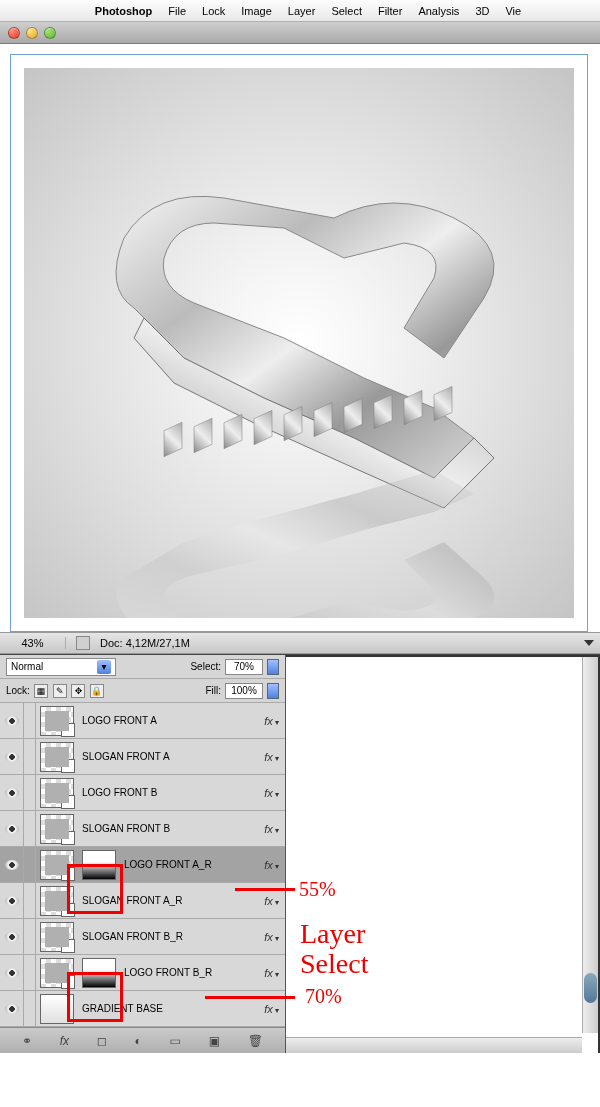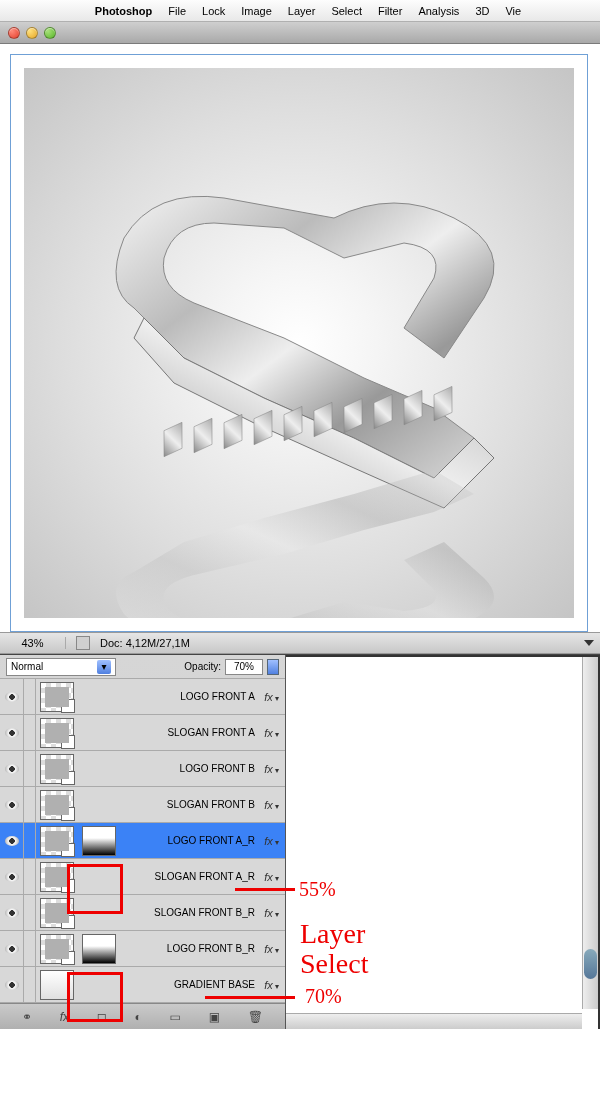--- a/index.html
+++ b/index.html
@@ -42,31 +42,31 @@
 
 .blend-row, .lock-row { height: 24px; display: flex; align-items: center; padding: 0 6px; gap: 4px; border-bottom: 1px solid #aaa; font-size: 10px; }
 .blend-sel { width: 110px; height: 18px; background: #fff; border: 1px solid #888; display: inline-flex; align-items: center; justify-content: space-between; padding: 0 4px; }
 .blend-sel .arr { width: 14px; height: 14px; background: linear-gradient(#a0c0ff,#5080e0); border-radius: 2px; display:flex; align-items:center; justify-content:center; }
 .val-box { width: 38px; height: 16px; background: #fff; border: 1px solid #888; display:inline-flex; align-items:center; justify-content:center; }
 .mini-arr { width: 12px; height: 16px; background: linear-gradient(#a0c0ff,#5080e0); border:1px solid #567; }
 .lock-row .icons span { display: inline-block; width: 14px; height: 14px; border: 1px solid #888; margin-right: 2px; background:#eee; font-size:9px; text-align:center; line-height:12px; }
 
 .layers-list { background: #d8d8d8; max-height: 400px; }
 .layer { height: 36px; border-bottom: 1px solid #aaa; display: flex; align-items: center; position: relative; }
-.layer.sel { background: #3b82f6; }
+.layer.sel { background: #a3a3a3; }
 .layer .vis { width: 24px; height: 100%; border-right: 1px solid #aaa; display:flex; align-items:center; justify-content:center; }
 .layer .vis .eye { width: 14px; height: 10px; background: radial-gradient(circle at 50% 50%, #333 30%, #fff 35%, #999 100%); border-radius: 50%; }
 .layer .link { width: 12px; height: 100%; border-right: 1px solid #aaa; }
 .layer .thumb { width: 34px; height: 30px; margin: 0 4px; background: #fff; border: 1px solid #666; position: relative; flex-shrink: 0; background-image: repeating-conic-gradient(#ddd 0% 25%, #fff 0% 50%); background-size: 10px 10px; }
 .layer .thumb.content::after { content:""; position:absolute; inset:4px; background:#b0b0b0; }
 .layer .thumb.mask { background:#fff; }
 .layer .thumb.mask::after { content:""; position:absolute; left:0; right:0; bottom:0; height:60%; background:linear-gradient(#fff,#000); }
 .layer .thumb.gradient { background:linear-gradient(#fff,#e0e0e0); }
 .layer .thumb.smart::before { content:""; position:absolute; right:-2px; bottom:-2px; width:12px; height:12px; background:#fff; border:1px solid #666; }
-.layer .name { flex: 1; font-size: 10px; padding-left: 4px; text-align: right; }
+.layer .name { flex: 1; font-size: 10px; padding-left: 4px; }
 .layer .fx { width: 30px; text-align: right; padding-right: 6px; font-style: italic; font-size: 11px; color:#333; }
 .layer .fx::after { content: " ▾"; font-style:normal; font-size:8px; }
 
 .panel-footer { height: 26px; background: linear-gradient(#cacaca,#b0b0b0); border-top:1px solid #888; display:flex; align-items:center; justify-content:space-around; padding:0 8px; }
 .panel-footer span { font-size:12px; color:#444; }
 
 
 .anno-area { flex: 1; background: #fff; position: relative; border: 2px solid #333; border-left: none; border-bottom: none; }
 .anno-area .right-scroll { position:absolute; right:0; top:0; bottom:20px; width:16px; background:linear-gradient(90deg,#eee,#ccc); border-left:1px solid #aaa; }
 .anno-area .right-scroll .thumb { position:absolute; left:1px; right:1px; bottom:30px; height:30px; background:linear-gradient(#8ab,#579); border-radius:8px; }
@@ -153,22 +153,34 @@
   <div style="margin-left:auto; width:0; height:0; border-left:5px solid transparent; border-right:5px solid transparent; border-top:6px solid #333;"></div>
 </div>
 
 <div class="bottom">
   <div class="layers-panel">
     <div class="blend-row">
       <div class="blend-sel">
         <span>Normal</span>
         <span class="arr">▾</span>
       </div>
-      <span style="margin-left:auto">Opacity:</span>
+      <span style="margin-left:auto">Select:</span>
       <div class="val-box">70%</div>
+      <div class="mini-arr"></div>
+    </div>
+    <div class="lock-row">
+      <span>Lock:</span>
+      <span class="icons">
+        <span>▦</span>
+        <span>✎</span>
+        <span>✥</span>
+        <span>🔒</span>
+      </span>
+      <span style="margin-left:auto">Fill:</span>
+      <div class="val-box">100%</div>
       <div class="mini-arr"></div>
     </div>
 
     <div class="layers-list" id="layers-list">
         <div class="layer">
           <div class="vis">
             <div class="eye"></div>
           </div>
           <div class="link"></div>
           <div class="thumb content smart"></div>

